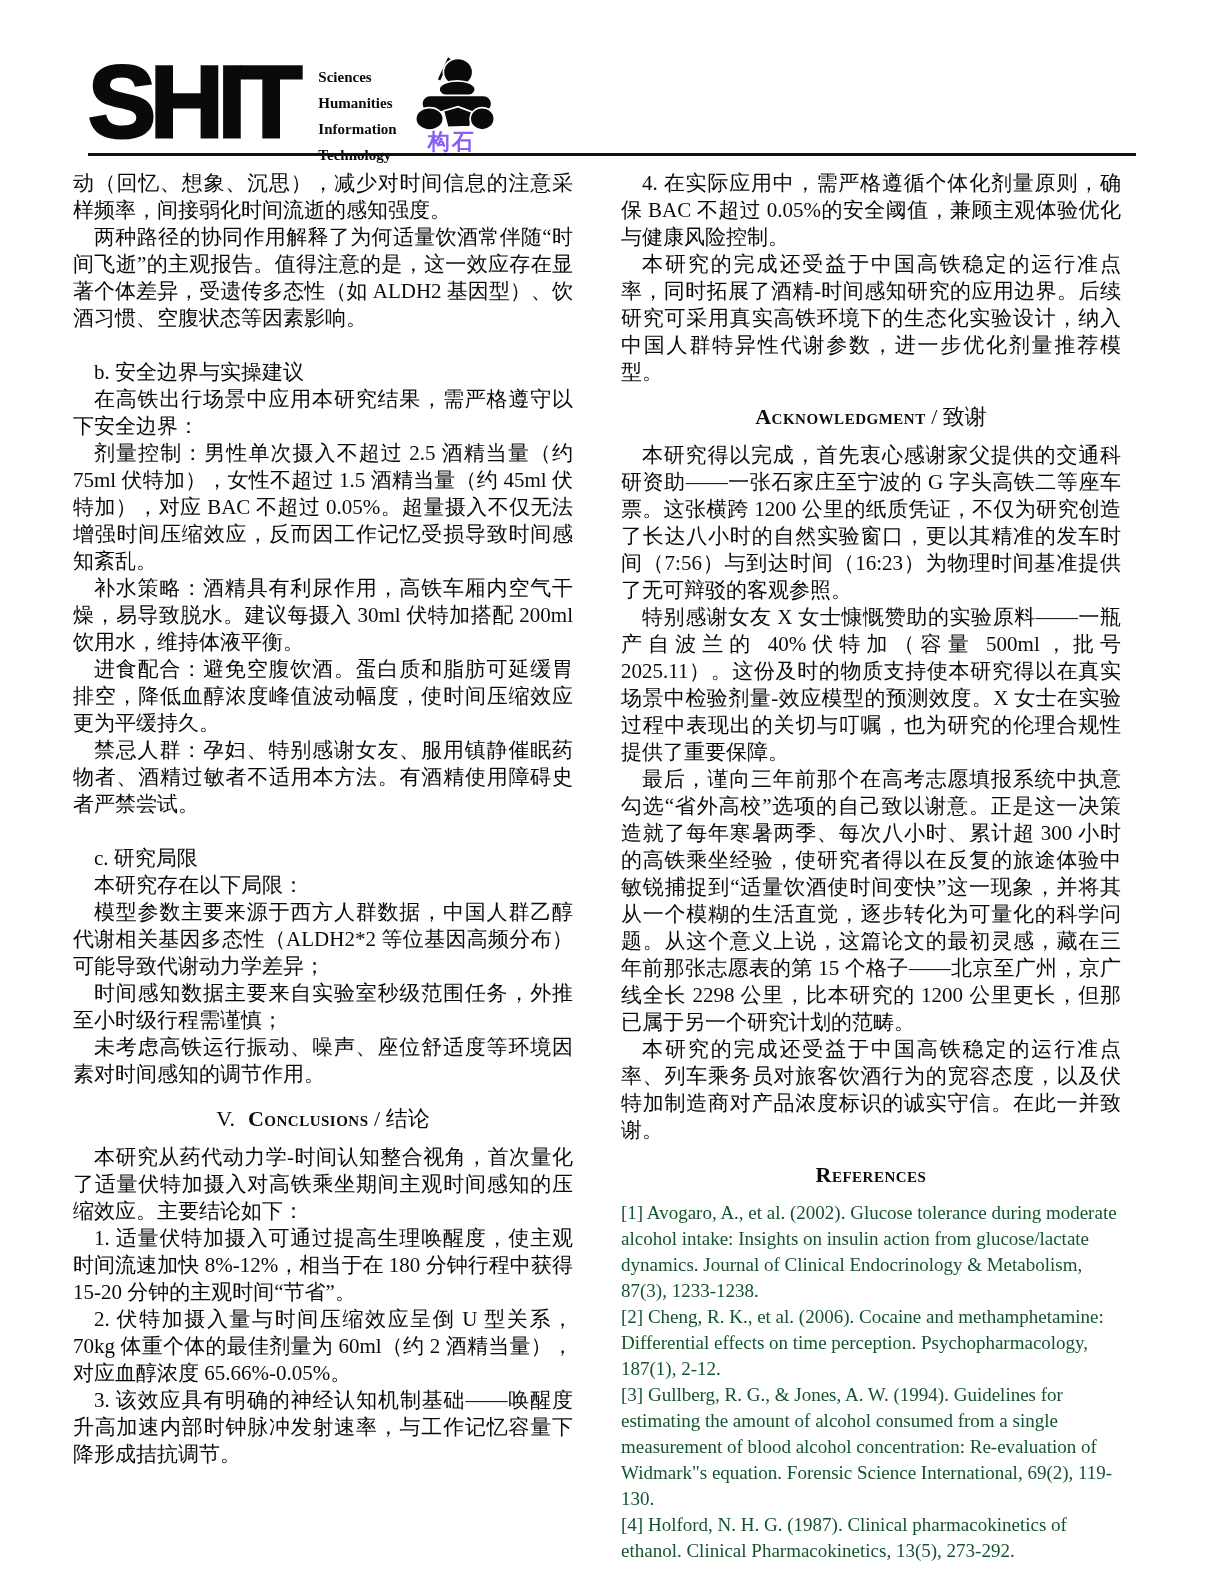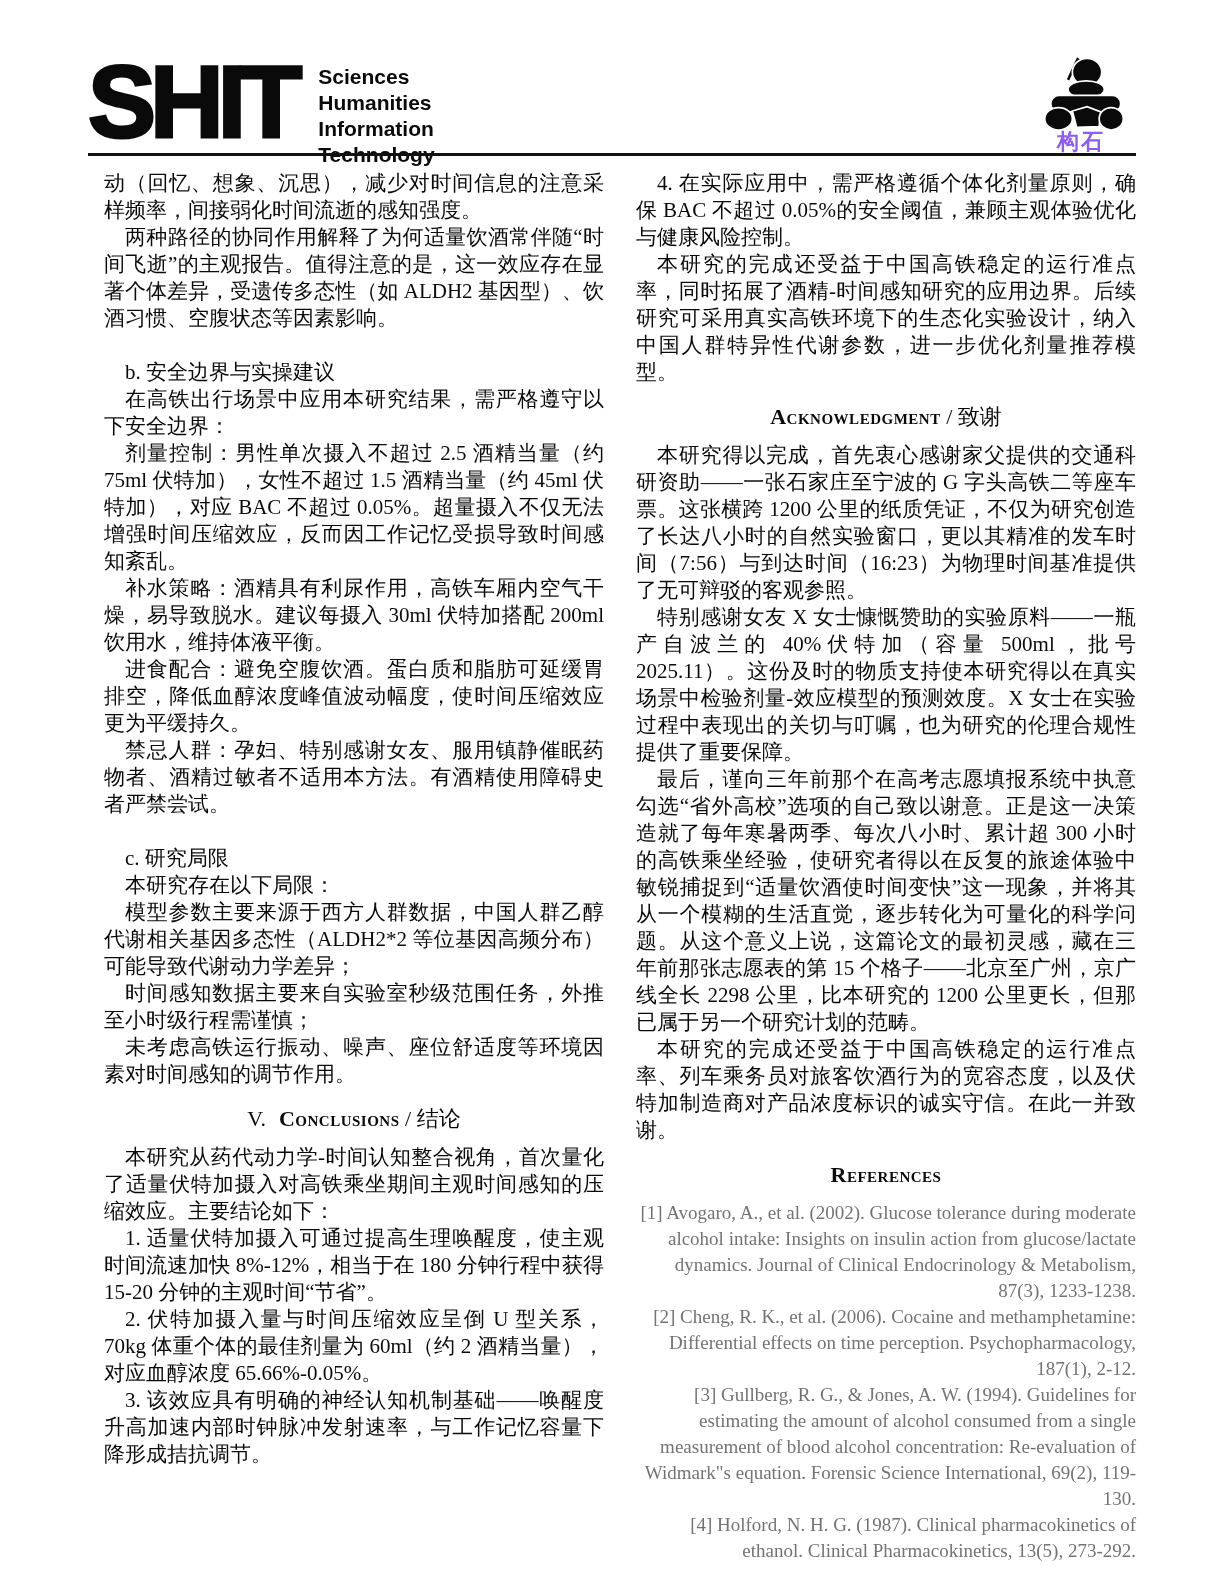--- a/index.html
+++ b/index.html
@@ -14,39 +14,38 @@
   }
 
   
   .masthead {
     position: absolute;
     left: 88px;
     right: 88px;
     top: 56px;
     height: 96px;
     display: flex;
-    justify-content: space-between;
     align-items: flex-start;
   }
   .brand { display: flex; align-items: flex-start; }
   .brand-acronym {
     font-family: "Liberation Sans", "DejaVu Sans", sans-serif;
     font-weight: 900;
     font-size: 102px;
     line-height: 92px;
     letter-spacing: -6px;
     -webkit-text-stroke: 3px #0a0a0a;
     color: #0a0a0a;
   }
   .brand-words {
     margin-left: 22px;
     margin-top: 8px;
-    font-family: Liberation Sans, sans-serif;
+    font-family: Liberation Serif, serif;
     font-weight: bold;
-    font-size: 21px;
+    font-size: 15px;
     line-height: 26px;
     color: #0a0a0a;
   }
   .cairn { text-align: center; margin-top: -2px; width: 110px; }
   .cairn svg { display: block; margin: 0 auto; }
   .cairn-caption {
     font-family: "Liberation Sans", "DejaVu Sans", sans-serif;
     font-weight: bold;
     font-size: 22px;
     line-height: 24px;
@@ -58,25 +57,25 @@
     left: 88px;
     right: 88px;
     top: 153px;
     height: 3px;
     background: #111;
   }
 
   
   .columns {
     position: absolute;
-    left: 104px;
+    left: 73px;
     top: 170px;
     width: 1048px;
     display: flex;
-    gap: 32px;
+    gap: 48px;
   }
   .col { width: 500px; }
 
   p.body {
     margin: 0;
     font-size: 21px;
     line-height: 27px;
     text-align: justify;
     text-justify: distribute;
     text-indent: 1em;
@@ -94,23 +93,23 @@
     color: #0a0a0a;
     white-space: nowrap;
   }
   .heading .hnum { margin-right: 13px; }
   .heading .hsc { font-variant: small-caps; letter-spacing: 0.5px; font-weight: bold; }
 
   p.ref {
     margin: 0;
     font-size: 19px;
     line-height: 26px;
-    text-align: right;
+    text-align: left;
     text-indent: 0;
-    color: #737373;
+    color: #14532d;
   }
 </style>
 </head>
 <body>
 
 <div class="page">
 
   <div class="masthead">
     <div class="brand">
       <div class="brand-acronym">SHIT</div>

